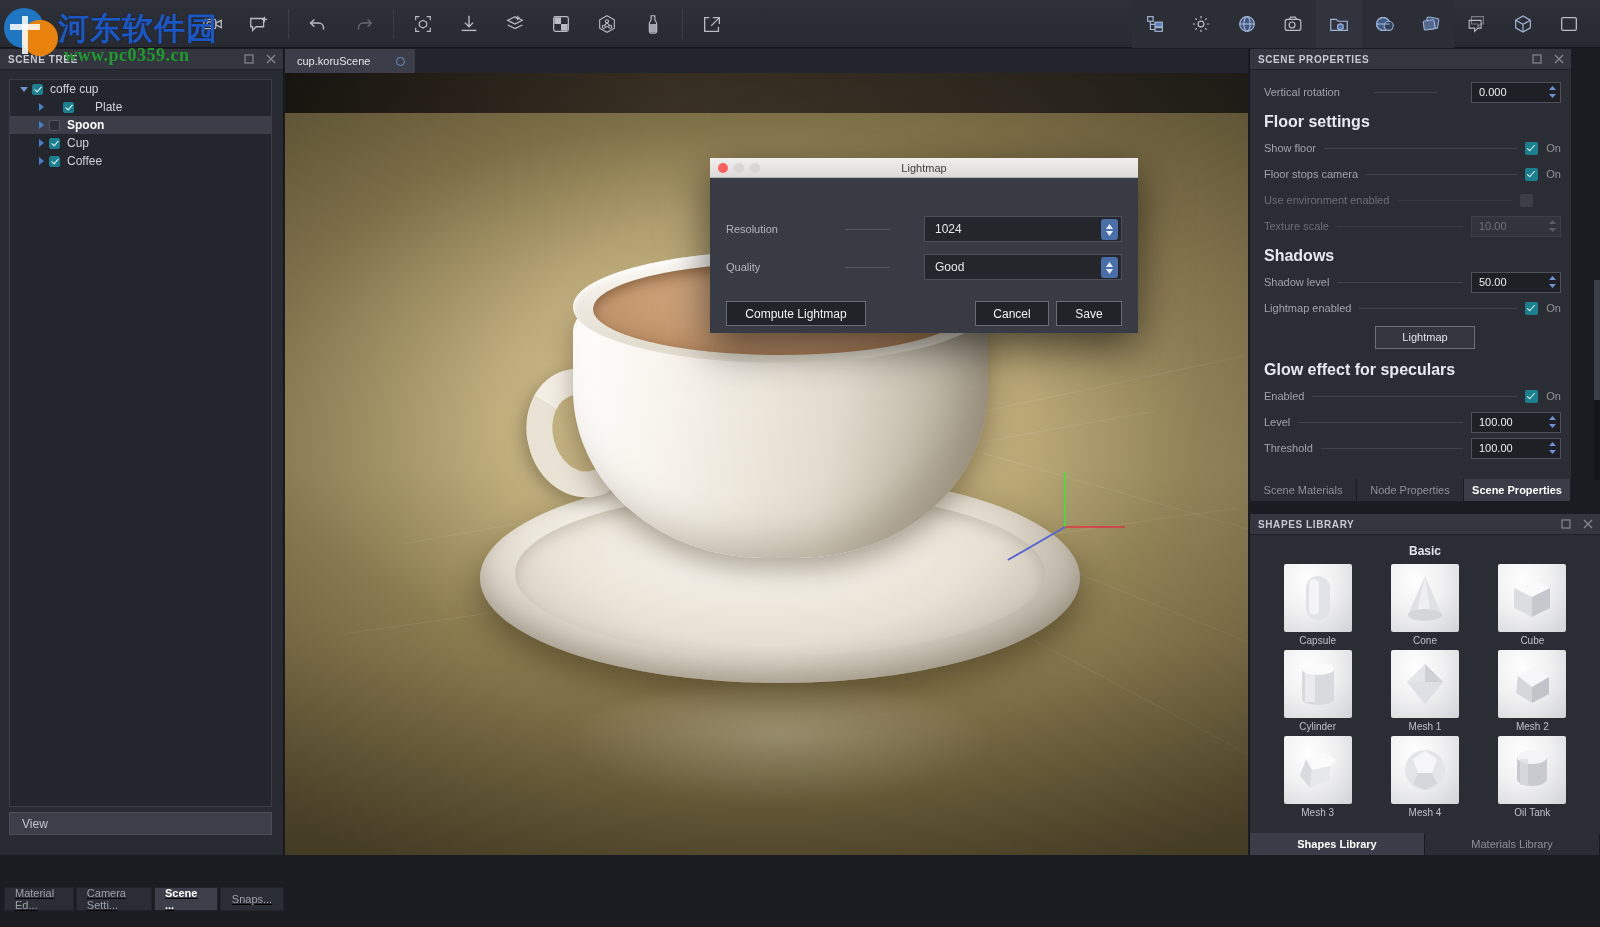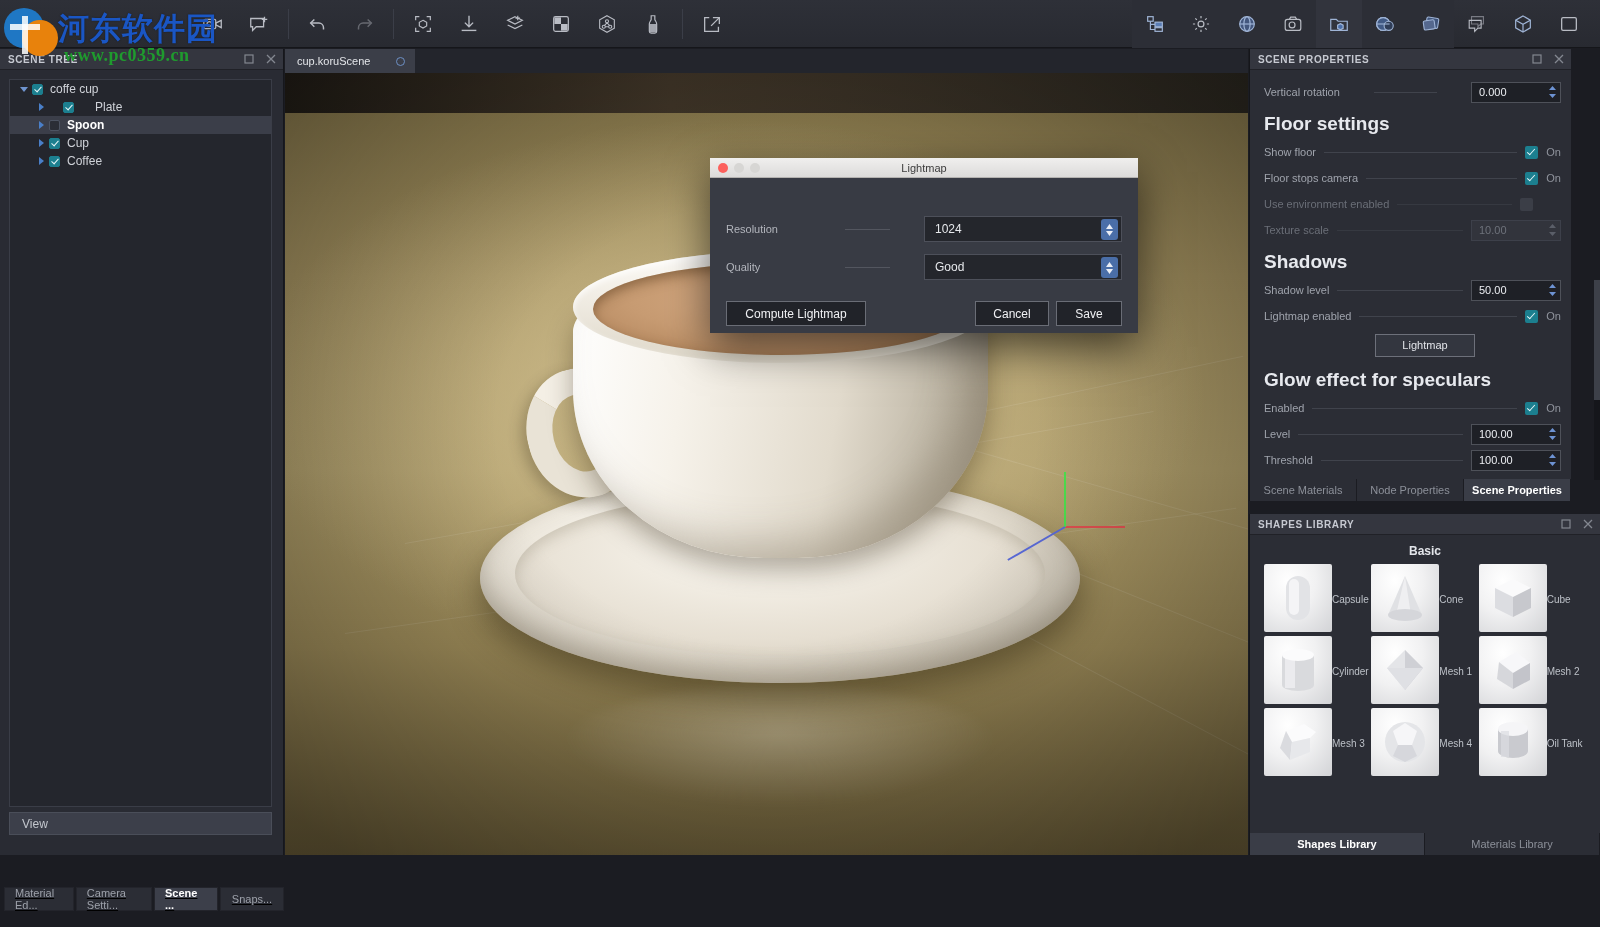--- a/index.html
+++ b/index.html
@@ -240,21 +240,21 @@
     position:absolute; left:1249px; top:49px; width:322px; height:452px;
     background:#2b2d35; border-left:1px solid #15161a;
   }
   #sp-body { position:absolute; left:0; top:21px; right:0; bottom:22px; overflow:hidden; }
   .prow { height:26px; display:flex; align-items:center; padding:0 10px 0 14px; }
   .plabel { font-size:11px; color:#9fa3ac; white-space:nowrap; }
   .plabel.dim { color:#6a6e77; }
   .pdash { flex:1; height:1px; background:#40434c; margin:0 8px; min-width:8px; }
   .pdash.dim { background:#363941; }
   .section-h {
-    font-size:19px; font-weight:bold; color:#e7e9ee;
+    font-size:16px; font-weight:bold; color:#e7e9ee;
     padding: 8px 0 4px 14px;
   }
   .numfield {
     width:90px; height:21px; background:#1e2026; border:1px solid #4e5159;
     display:flex; align-items:center; padding-left:7px;
     font-size:11px; color:#eceef2; position:relative; cursor:text;
   }
   .numfield.dim { background:#32343c; border-color:#3d404a; color:#6e727b; }
   .spinner {
     position:absolute; right:1px; top:1px; bottom:1px; width:13px;
@@ -291,21 +291,21 @@
   #shapes-lib {
     position:absolute; left:1249px; top:514px; width:351px; height:341px;
     background:#2b2d35; border-left:1px solid #15161a;
   }
   #sl-body { position:absolute; left:0; top:21px; right:0; bottom:22px; overflow:hidden; }
   .sl-cat { text-align:center; font-size:12px; font-weight:bold; color:#e3e5ea; padding:9px 0 6px; }
   .sl-grid {
     display:grid; grid-template-columns: repeat(3, 1fr);
     row-gap:4px; padding: 0 14px;
   }
-  .sl-cell { display:flex; flex-direction:row; align-items:center; cursor:pointer; }
+  .sl-cell { display:flex; flex-direction:column; align-items:center; cursor:pointer; }
   .sl-thumb {
     width:68px;height:68px;border-radius:2px;
     background: radial-gradient(ellipse at 35% 25%, #ffffff 0%, #f1f1f2 45%, #d2d3d6 100%);
     display:flex;align-items:center;justify-content:center; position:relative; overflow:hidden;
   }
   .sl-name { font-size:10px; color:#bcc0c7; margin-top:3px; }
 
   
   #vscroll {
     position:absolute; right:0; top:280px; width:6px; height:200px;

